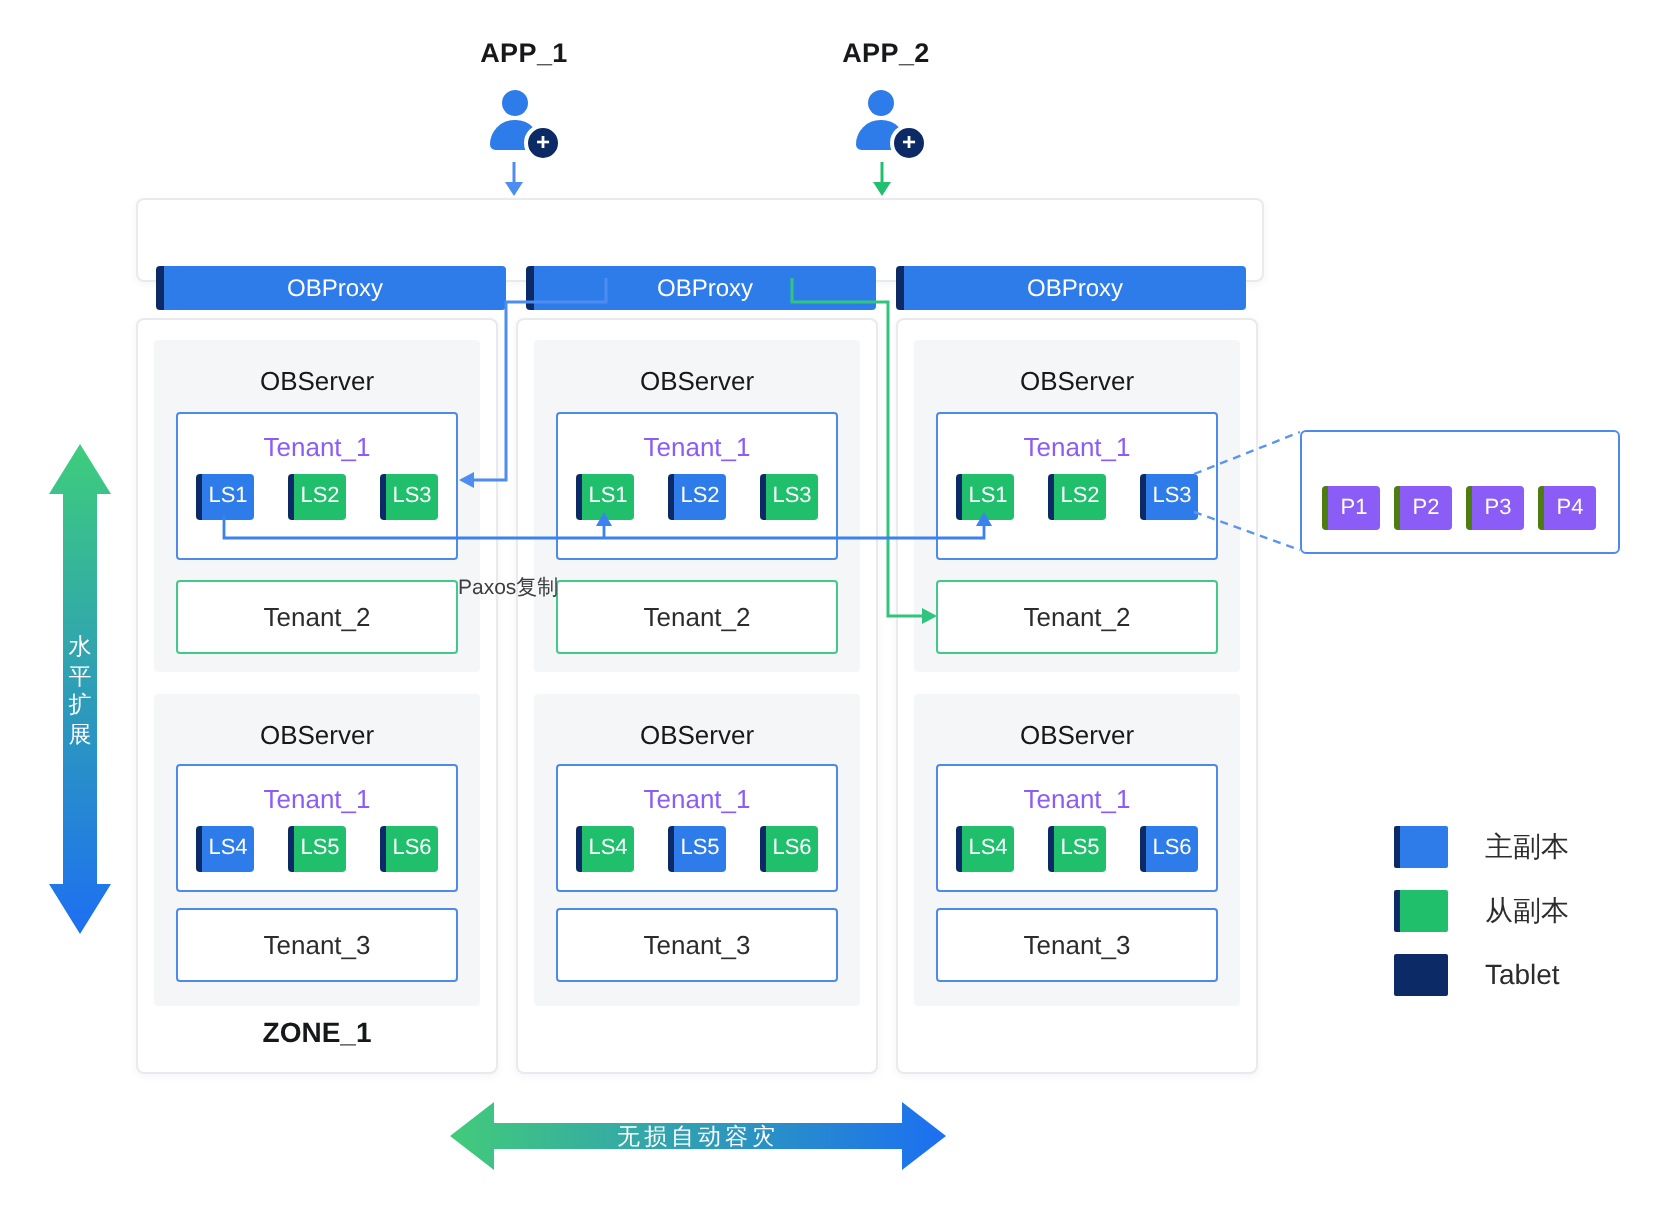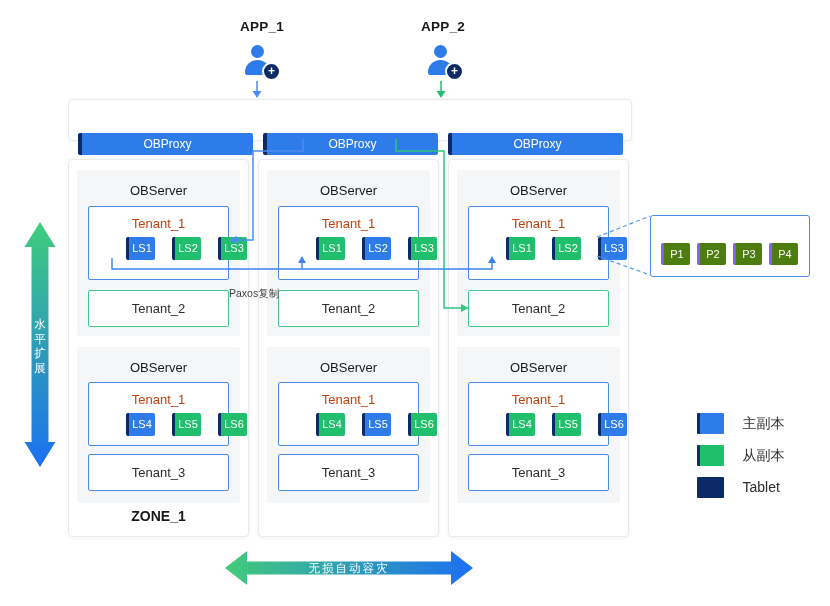--- a/index.html
+++ b/index.html
@@ -27,37 +27,37 @@
         border-radius:4px;box-shadow:0 1px 4px rgba(20,40,80,.05);box-sizing:border-box;}
   .z1{left:68px}.z2{left:258px}.z3{left:448px}
   .obs{position:absolute;left:8px;width:163px;background:#f4f6f8;border-radius:2px;}
   .obs.a{top:10px;height:166px}.obs.b{top:187px;height:156px}
   .obs-title{position:absolute;top:13px;left:0;right:0;text-align:center;font-weight:400;font-size:13px;color:#17181a;}
   .tenant{position:absolute;left:11px;width:141px;background:#fff;border:1px solid #4e8ae9;border-radius:2px;box-sizing:border-box;}
   .tenant[data-accent="green"]{border-color:#43c88c}
   .tenant[data-accent="blue"]{border-color:#4e8ae9}
   .t-main.a-box{top:36px;height:74px}
   .t-main.b-box{top:35px;height:64px}
-  .tenant-title{position:absolute;top:9px;left:0;right:0;text-align:center;font-size:13px;color:#c2410c;}
+  .tenant-title{position:absolute;top:9px;left:0;right:0;text-align:center;font-size:13px;color:#8b5cf6;}
   .t-extra{text-align:center;font-size:13px;color:#2b2c2e;height:37px;line-height:35px;}
   .a-extra{top:120px}.b-extra{top:107px}
   .chip{position:absolute;width:29px;height:23px;border-radius:2px;border-left:3px solid #0c2b66;
-        color:#fff;font-size:11px;text-align:center;line-height:23px;box-sizing:border-box;margin-left:28px;}
+        color:#fff;font-size:11px;text-align:center;line-height:23px;box-sizing:border-box;}
   .chip[data-type="primary"]{background:#2e7ce9}
   .chip[data-type="follower"]{background:#1fbf6c}
   .c1{left:9px}.c2{left:55px}.c3{left:101px}
   .t-main.a-box .chip{top:30px}.t-main.b-box .chip{top:30px}
   .zone-label{position:absolute;bottom:12px;left:0;right:0;text-align:center;font-weight:700;font-size:14px;color:#17181a;}
 
   
   .ls-box{position:absolute;left:650px;top:215px;width:160px;height:62px;background:#fff;
           border:1px solid #4e8ae9;border-radius:3px;box-sizing:border-box;}
   .ls-title{position:absolute;top:6px;left:0;right:0;text-align:center;font-weight:700;font-size:13px;color:#17181a;}
-  .pchip{position:absolute;top:27px;width:29px;height:22px;border-radius:2px;background:#4d7c0f;
-         border-left:3px solid #8b5cf6;color:#fff;font-size:11px;text-align:center;line-height:22px;box-sizing:border-box;}
+  .pchip{position:absolute;top:27px;width:29px;height:22px;border-radius:2px;background:#8b5cf6;
+         border-left:3px solid #4d7c0f;color:#fff;font-size:11px;text-align:center;line-height:22px;box-sizing:border-box;}
   .p1{left:10px}.p2{left:46px}.p3{left:82px}.p4{left:118px}
 
   
   .legend-row{position:absolute;left:652px;height:21px;padding-left:45px;}
   .lg1{top:413px}.lg2{top:445px}.lg3{top:477px}
   .swatch{display:inline-block;vertical-align:top;width:27px;height:21px;border-radius:1px;
           border-left:3px solid #0c2b66;box-sizing:border-box;}
   .swatch[data-type="primary"]{background:#2e7ce9}
   .swatch[data-type="follower"]{background:#1fbf6c}
   .swatch[data-type="tablet"]{background:#0c2b66;border-left-color:#0c2b66}

